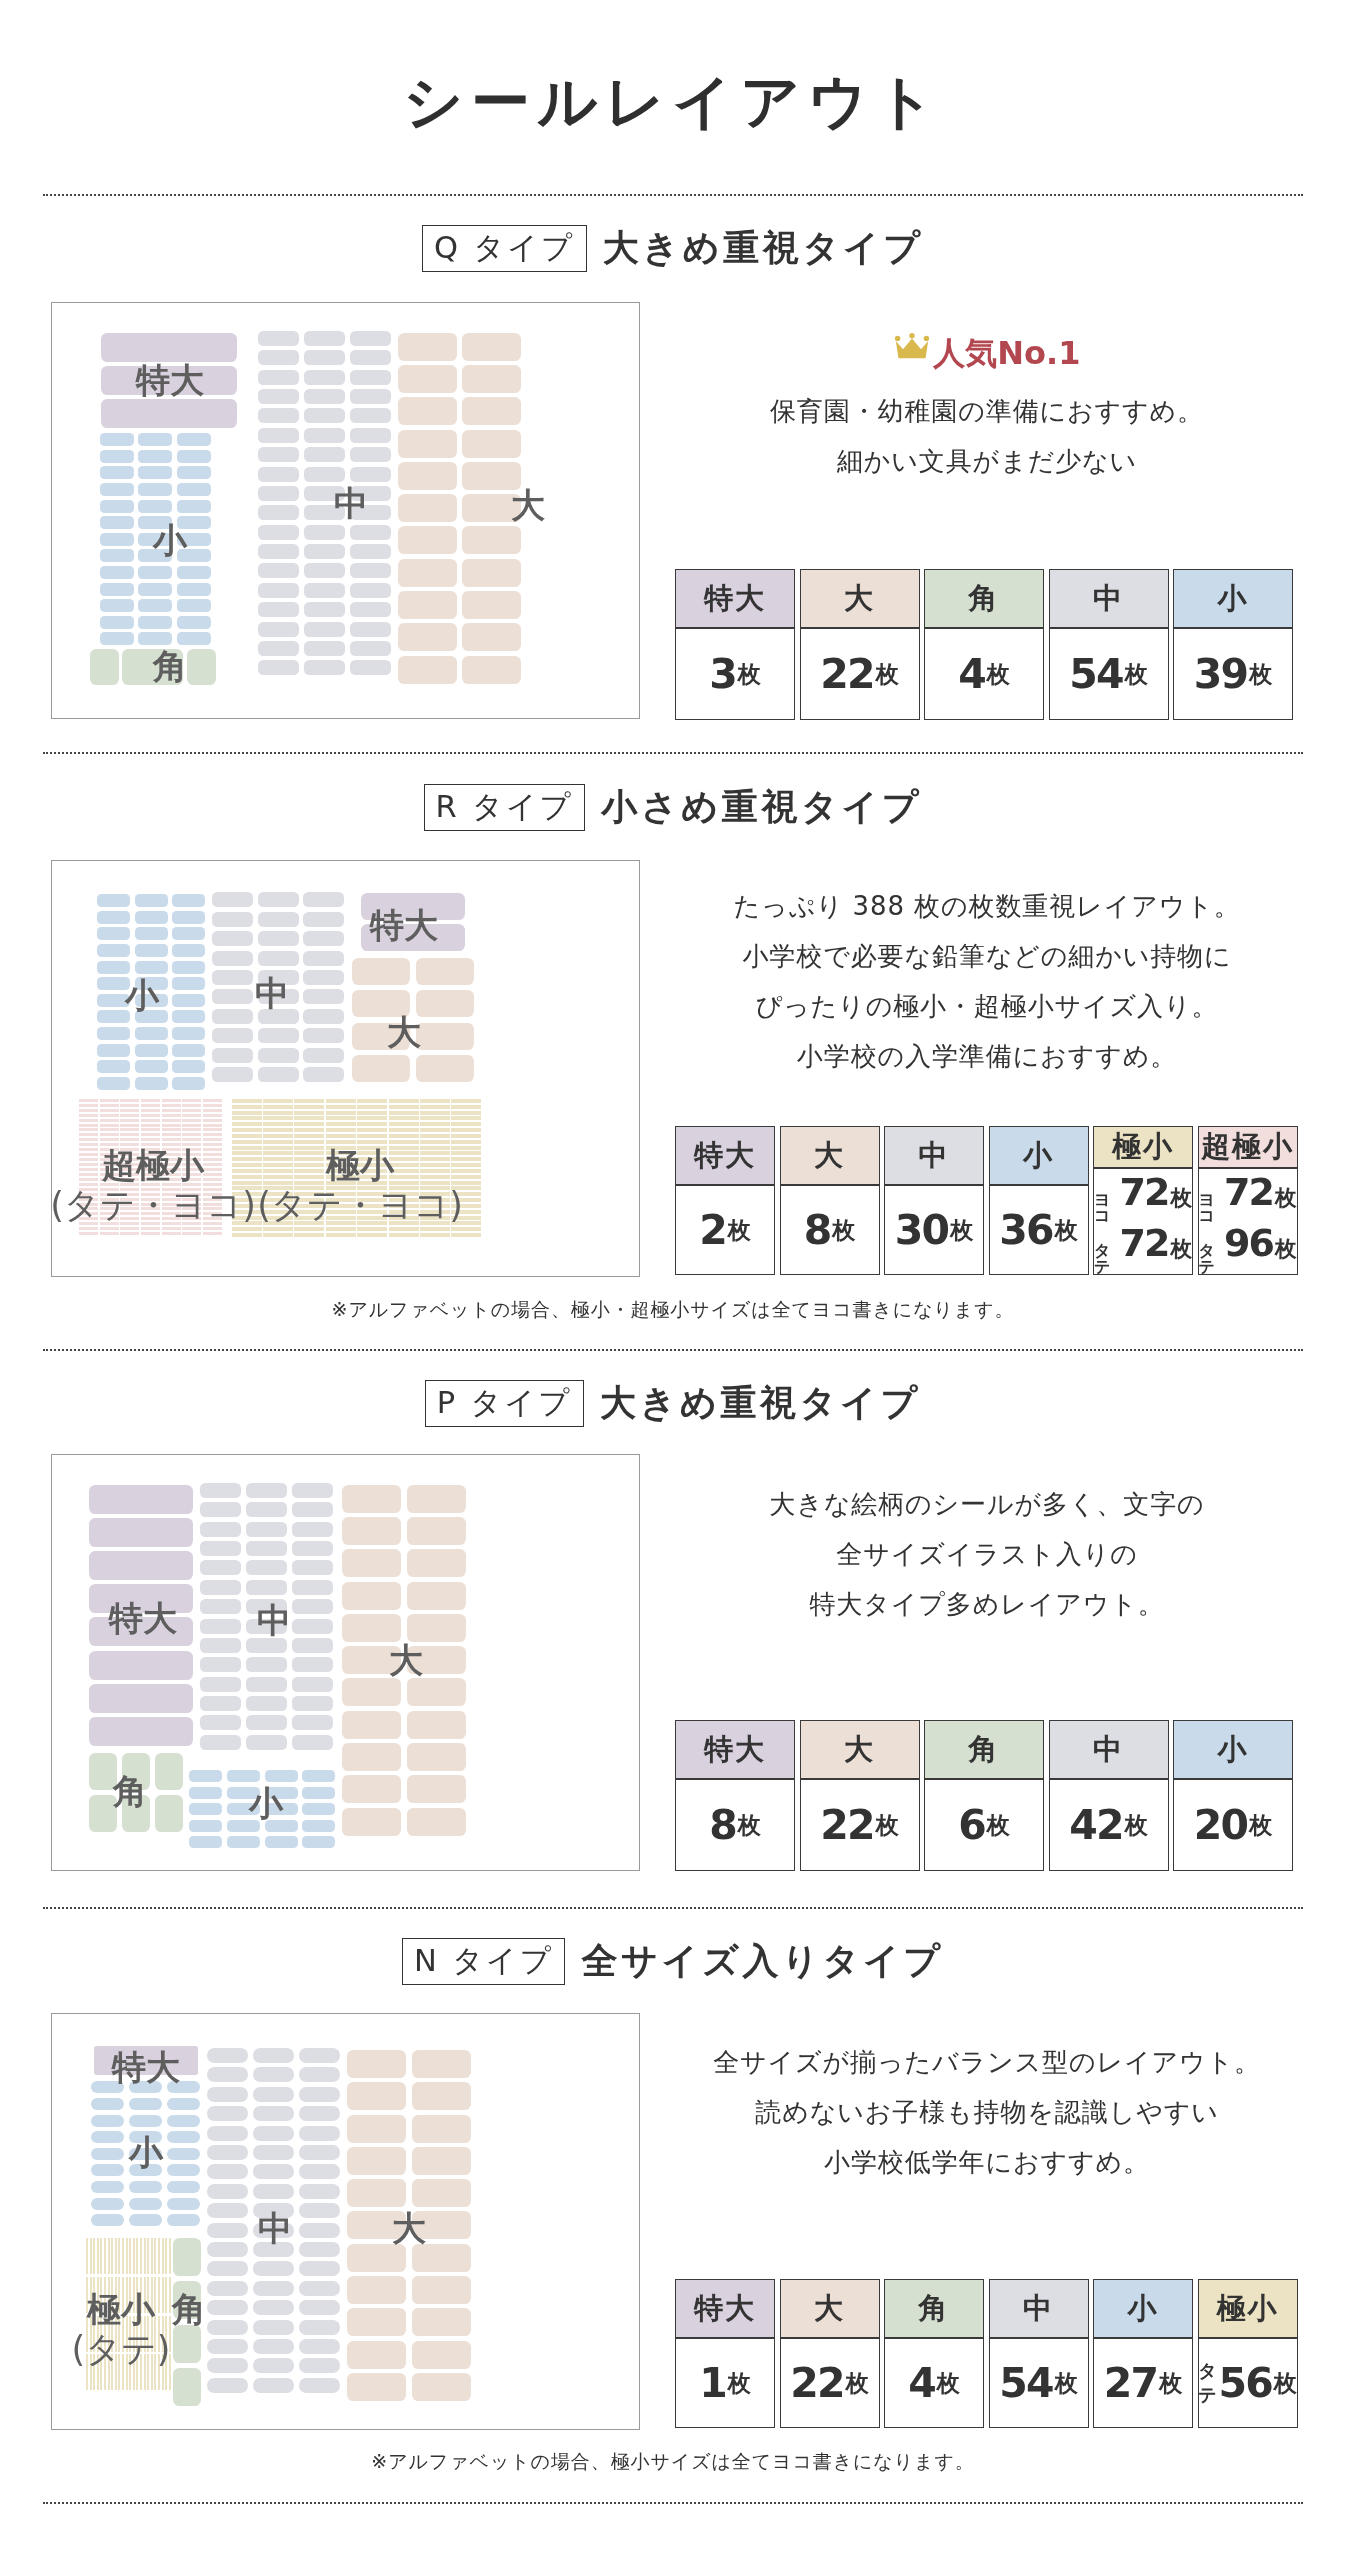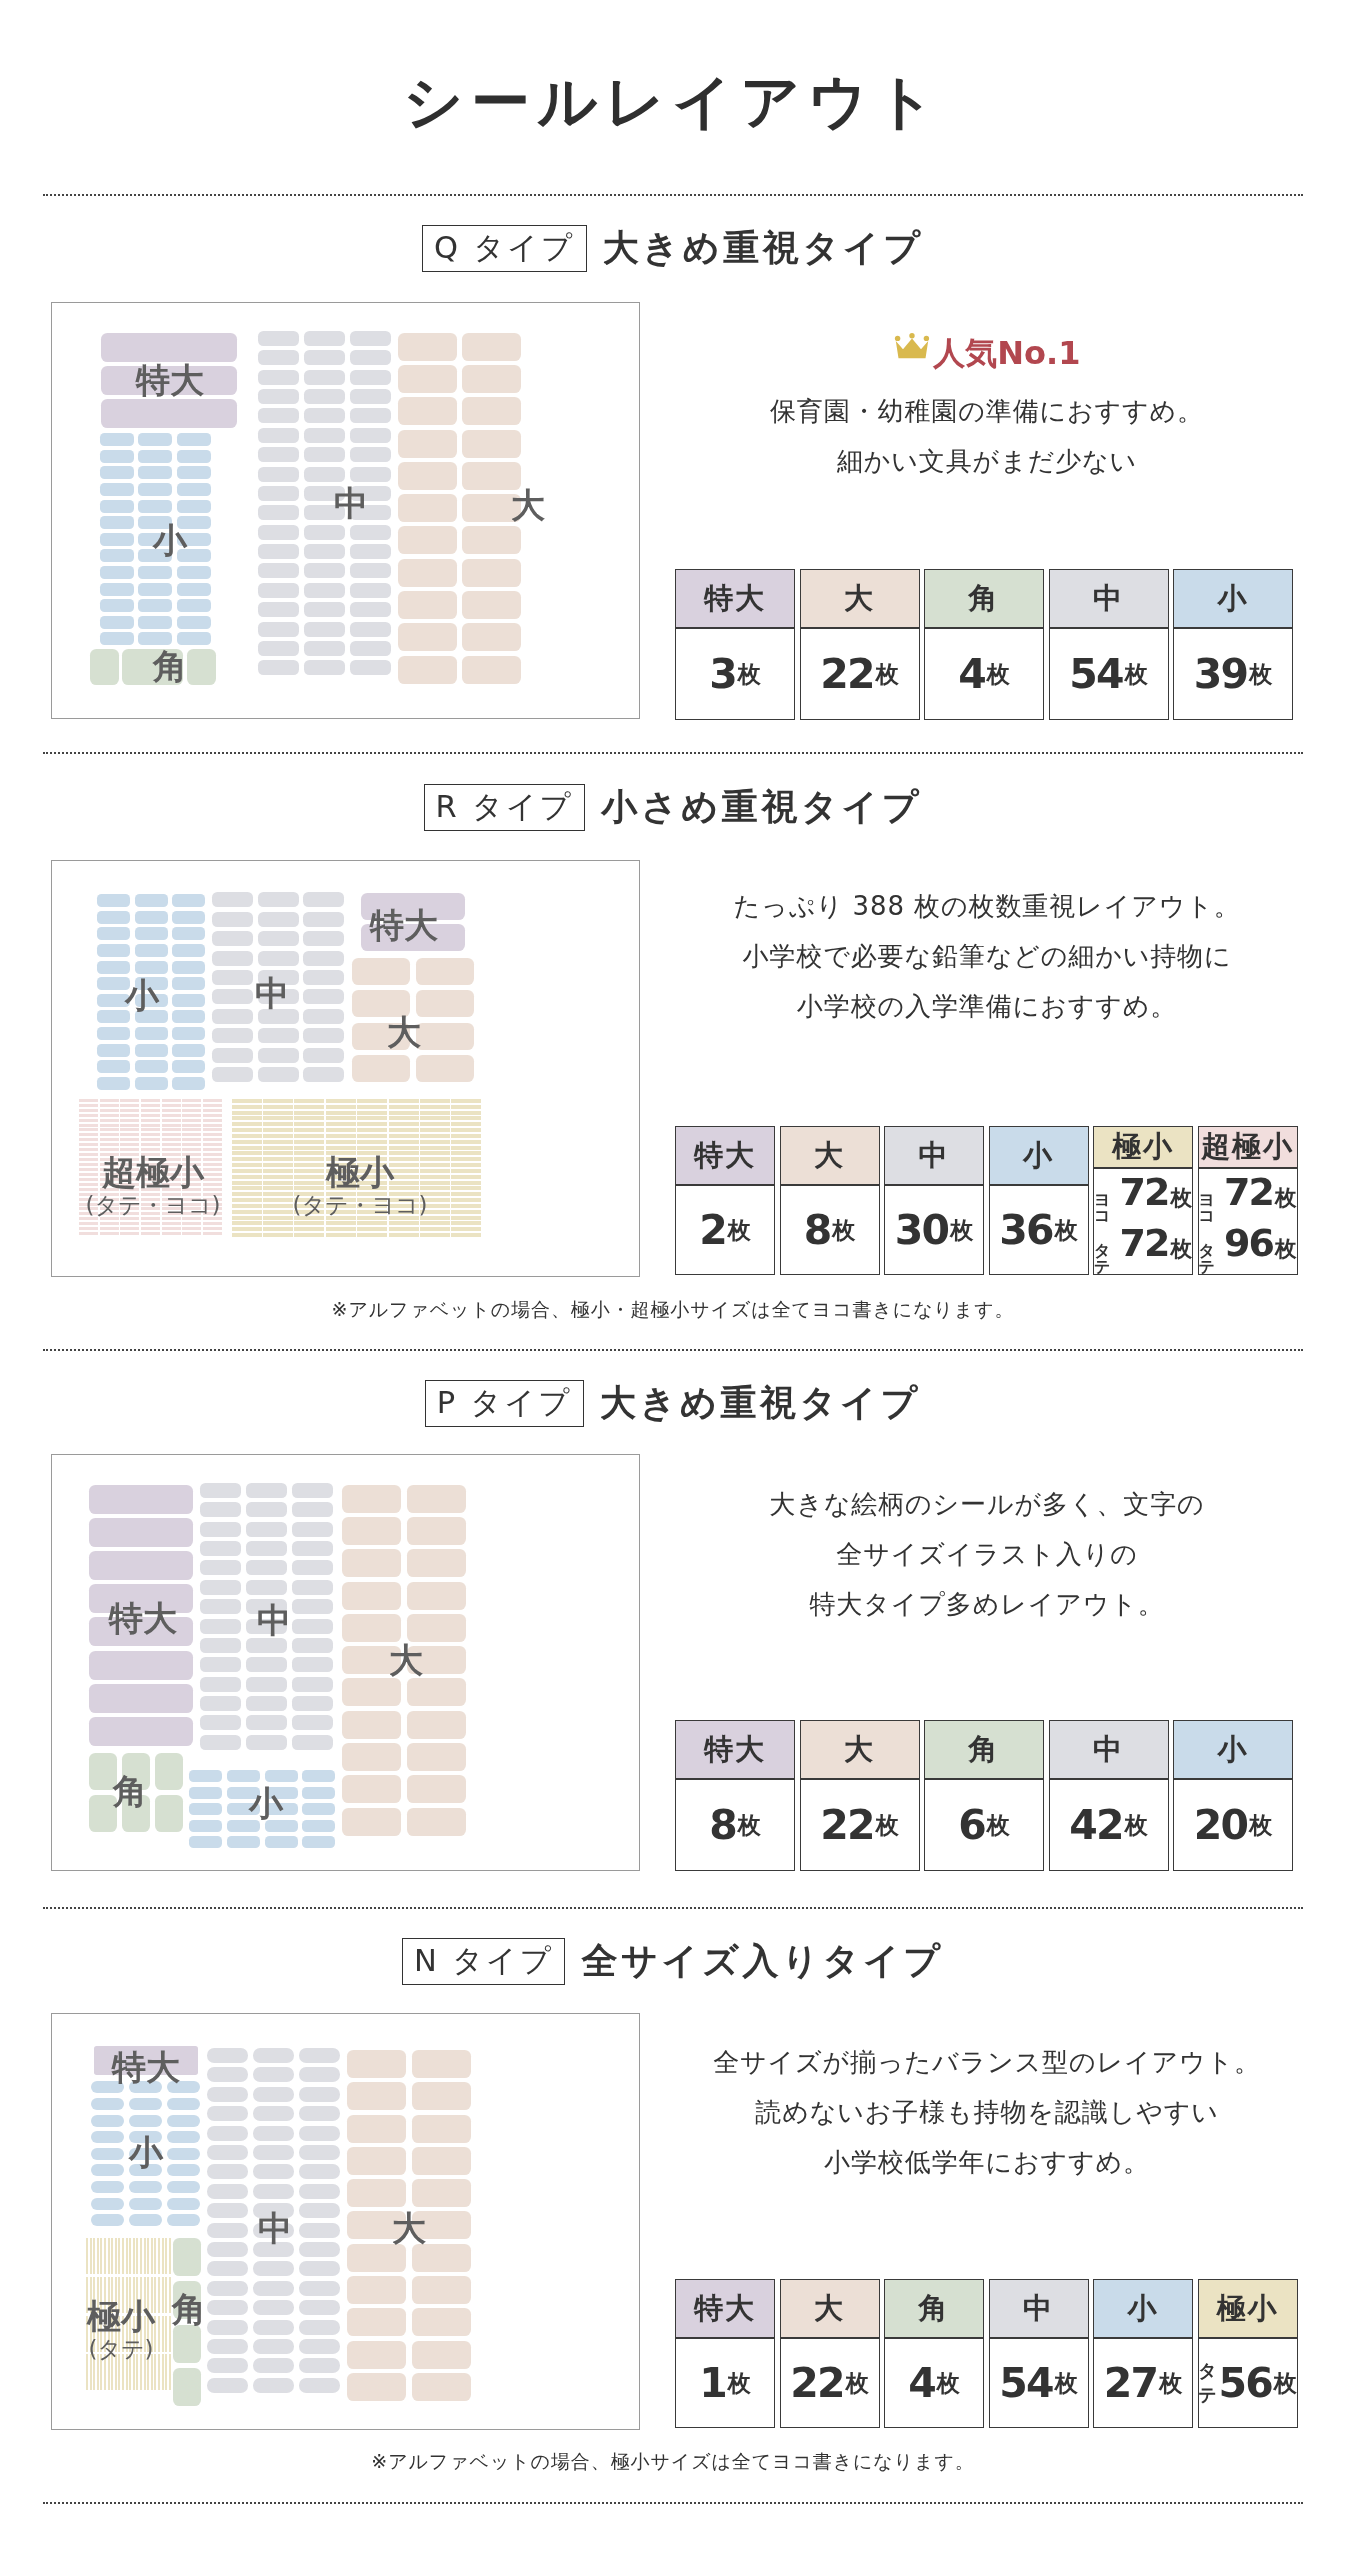--- a/index.html
+++ b/index.html
@@ -12,21 +12,21 @@
 
   .divider { position: absolute; left: 43px; width: 1260px; border-top: 2.7px dotted #444; }
 
   .section-head { position: absolute; left: 0; width: 1346px; text-align: center; white-space: nowrap; }
   .type-badge { display: inline-block; border: 1.8px solid #333; font-size: 30.5px; padding: 1.8px 10.8px; margin-right: 16px; letter-spacing: 2.7px; vertical-align: middle; color: #333; }
   .type-title { display: inline-block; font-size: 36px; font-weight: bold; letter-spacing: 3.6px; vertical-align: middle; color: #333; }
 
   .layout-box { position: absolute; left: 51px; width: 589px; border: 1.8px solid #9a9a9a; background: #fff; }
   .cell { position: absolute; border-radius: 6.3px; }
   .lbl { position: absolute; font-size: 34px; color: #5e5e5e; font-weight: bold; text-align: center; line-height: 1.15; white-space: nowrap; transform: translate(-50%, -50%); }
-  .lbl-sm { font-size: 23px; font-weight: normal; }
+  .lbl-sm { font-size: 35px; font-weight: normal; }
 
   .c-tokudai { background: #d9d1de; }
   .c-dai { background: #ecdfd6; }
   .c-kaku { background: #d6e0d1; }
   .c-chu { background: #dddee3; }
   .c-sho { background: #c9dbea; }
   .c-goku { background: #ebe3c3; }
   .c-chogoku { background: #f1dedd; }
 
   .desc { position: absolute; left: 664px; width: 646px; text-align: center; font-size: 26px; line-height: 50px; color: #333; letter-spacing: 0.9px; }
@@ -723,20 +723,21 @@
     <div class="lbl" style="left: 220px; top: 133px;">中</div>
     <div class="lbl" style="left: 352px; top: 65px;">特大</div>
     <div class="lbl" style="left: 352px; top: 172px;">大</div>
     <div class="lbl" style="left: 101px; top: 325px;">超極小<div class="lbl-sm">(タテ・ヨコ)</div></div>
     <div class="lbl" style="left: 308px; top: 325px;">極小<div class="lbl-sm">(タテ・ヨコ)</div></div>
   </div>
 
 <div class="desc" style="top:881px">
   <div>たっぷり 388 枚の枚数重視レイアウト。</div>
   <div>小学校で必要な鉛筆などの細かい持物に</div>
+  <div>ぴったりの極小・超極小サイズ入り。</div>
   <div>小学校の入学準備におすすめ。</div>
 </div>
 
 <div class="count-table" style="left:675px;top:1126px">
   <div class="count-col" style="width:100px;height:149px">
       <div class="count-head c-tokudai">特大</div>
       <div class="count-val">
         <span class="num">2</span>
         <span class="mai">枚</span>
       </div>

